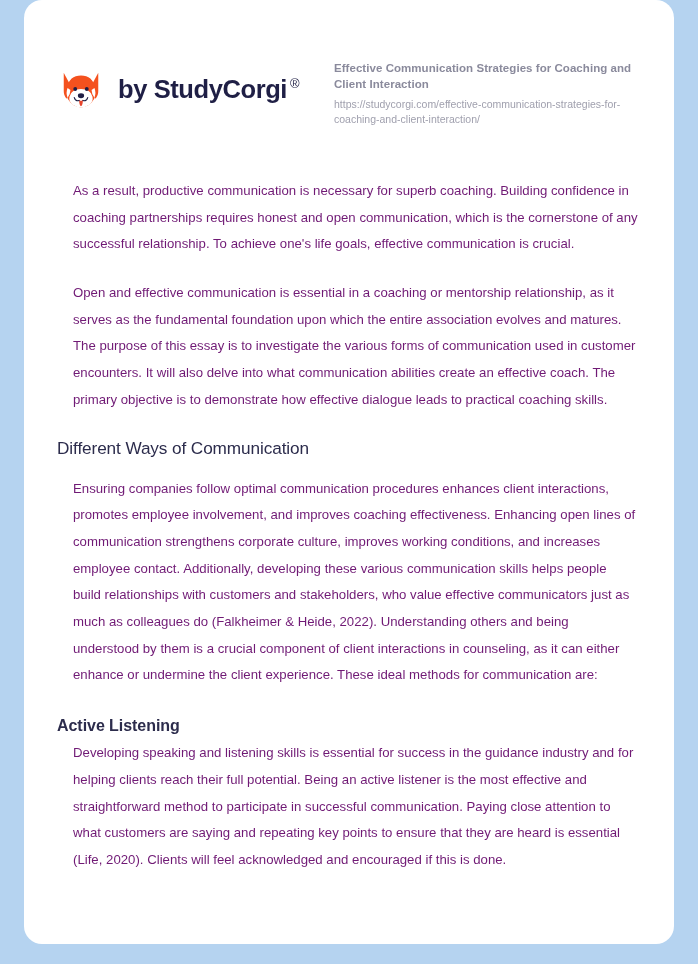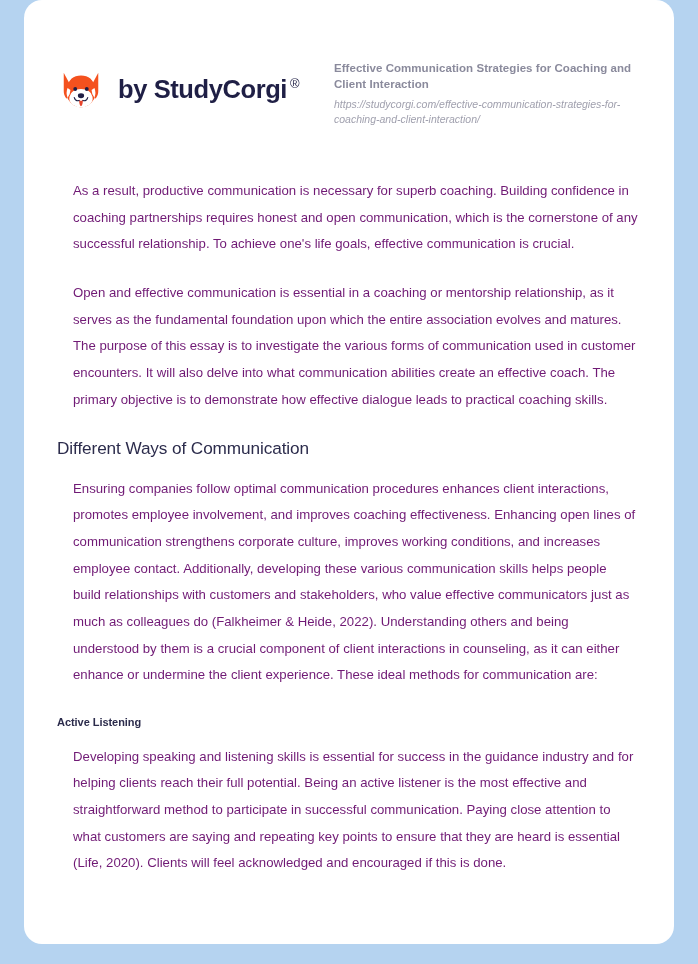--- a/index.html
+++ b/index.html
@@ -73,21 +73,20 @@
     color: #8a8a9c;
     line-height: 1.42;
     letter-spacing: 0.05px;
   }
   .doc-url {
     font-size: 10.5px;
     color: #a0a0ae;
     line-height: 1.45;
     margin-top: 4px;
     word-break: break-word;
-    font-style: italic;
   }
   .content {
     padding: 0 36px 0 33px;
   }
   .content-inner {
     padding-top: 51px;
   }
   p.body-text {
     font-size: 13.2px;
     color: #701a75;
@@ -100,24 +99,24 @@
   }
   h2.section-heading {
     font-size: 17.2px;
     font-weight: normal;
     color: #2c2c4c;
     margin: 24px 0 15px 0;
     line-height: 1.35;
     letter-spacing: -0.1px;
   }
   h3.sub-heading {
-    font-size: 11px;
+    font-size: 16px;
     font-weight: bold;
     color: #2c2c4c;
-    margin: 26px 0 14px 0;
+    margin: 26px 0 4px 0;
     line-height: 1.35;
     letter-spacing: -0.05px;
   }
 </style>
 </head>
 <body>
 
 <div class="page-card">
 
   <div class="header">

